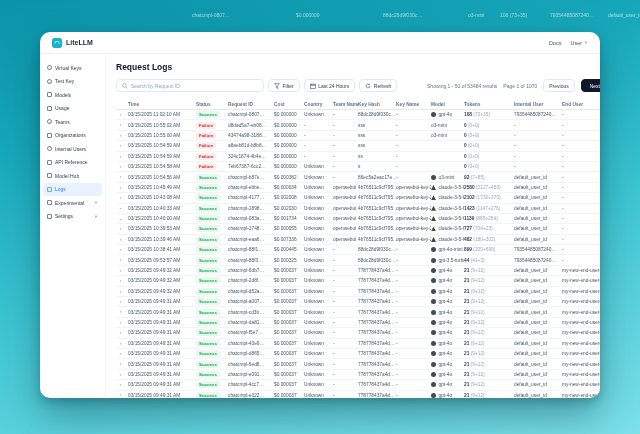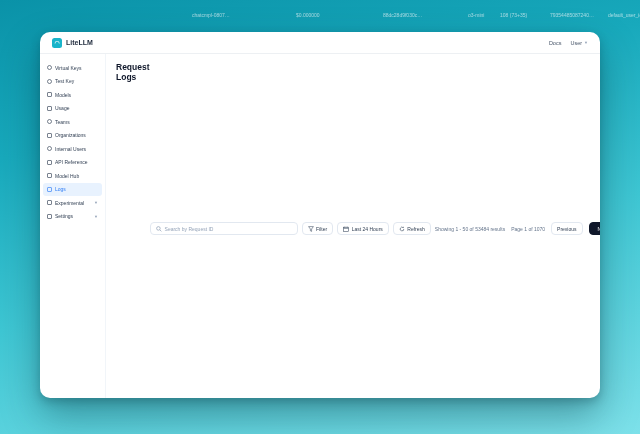--- a/index.html
+++ b/index.html
@@ -24,21 +24,21 @@
 
   .shell { display:flex; flex:1; min-height:0; }
   .sidebar { width:66px; flex:0 0 auto; border-right:1px solid #f1f5f9; padding-top:7px; }
   .side-item { display:flex; align-items:center; gap:3px; height:13.5px; margin:0 3px; padding:0 4px;
     font-size:5px; color:#334155; border-radius:3px; white-space:nowrap; }
   .side-item.active { background:#e8f2fe; color:#2f7df6; }
   .sicon { width:5px; height:5px; flex:0 0 auto; border:0.9px solid currentColor; opacity:.65; border-radius:1px; }
   .sicon.round { border-radius:50%; }
   .side-item .chev { margin-left:auto; }
 
-  .main { flex:1; min-width:0; padding:5px 0 0 10px; display:flex; flex-direction:row; }
+  .main { flex:1; min-width:0; padding:5px 0 0 10px; display:flex; flex-direction:column; }
   .page-title { font-size:8.5px; font-weight:bold; color:#0f172a; margin:3px 0 7px; }
 
   .toolbar { display:flex; align-items:center; gap:4px; font-size:5px; flex:0 0 auto; }
   .search { width:148px; height:13px; border:1px solid #e2e8f0; border-radius:4px; background:#fff;
     display:flex; align-items:center; gap:3px; padding:0 5px; color:#94a3b8; }
   .btn { height:13px; border:1px solid #e2e8f0; border-radius:4px; background:#fff; color:#334155;
     display:flex; align-items:center; gap:2.5px; padding:0 5px; white-space:nowrap; }
   .icon6 { width:6px; height:6px; flex:0 0 auto; display:block; }
   .pagination { margin-left:auto; display:flex; align-items:center; gap:6px; color:#64748b; white-space:nowrap; }
   .btn.next { background:#0f172a; border-color:#0f172a; color:#fff; margin-right:-9px; padding:0 8px; }

